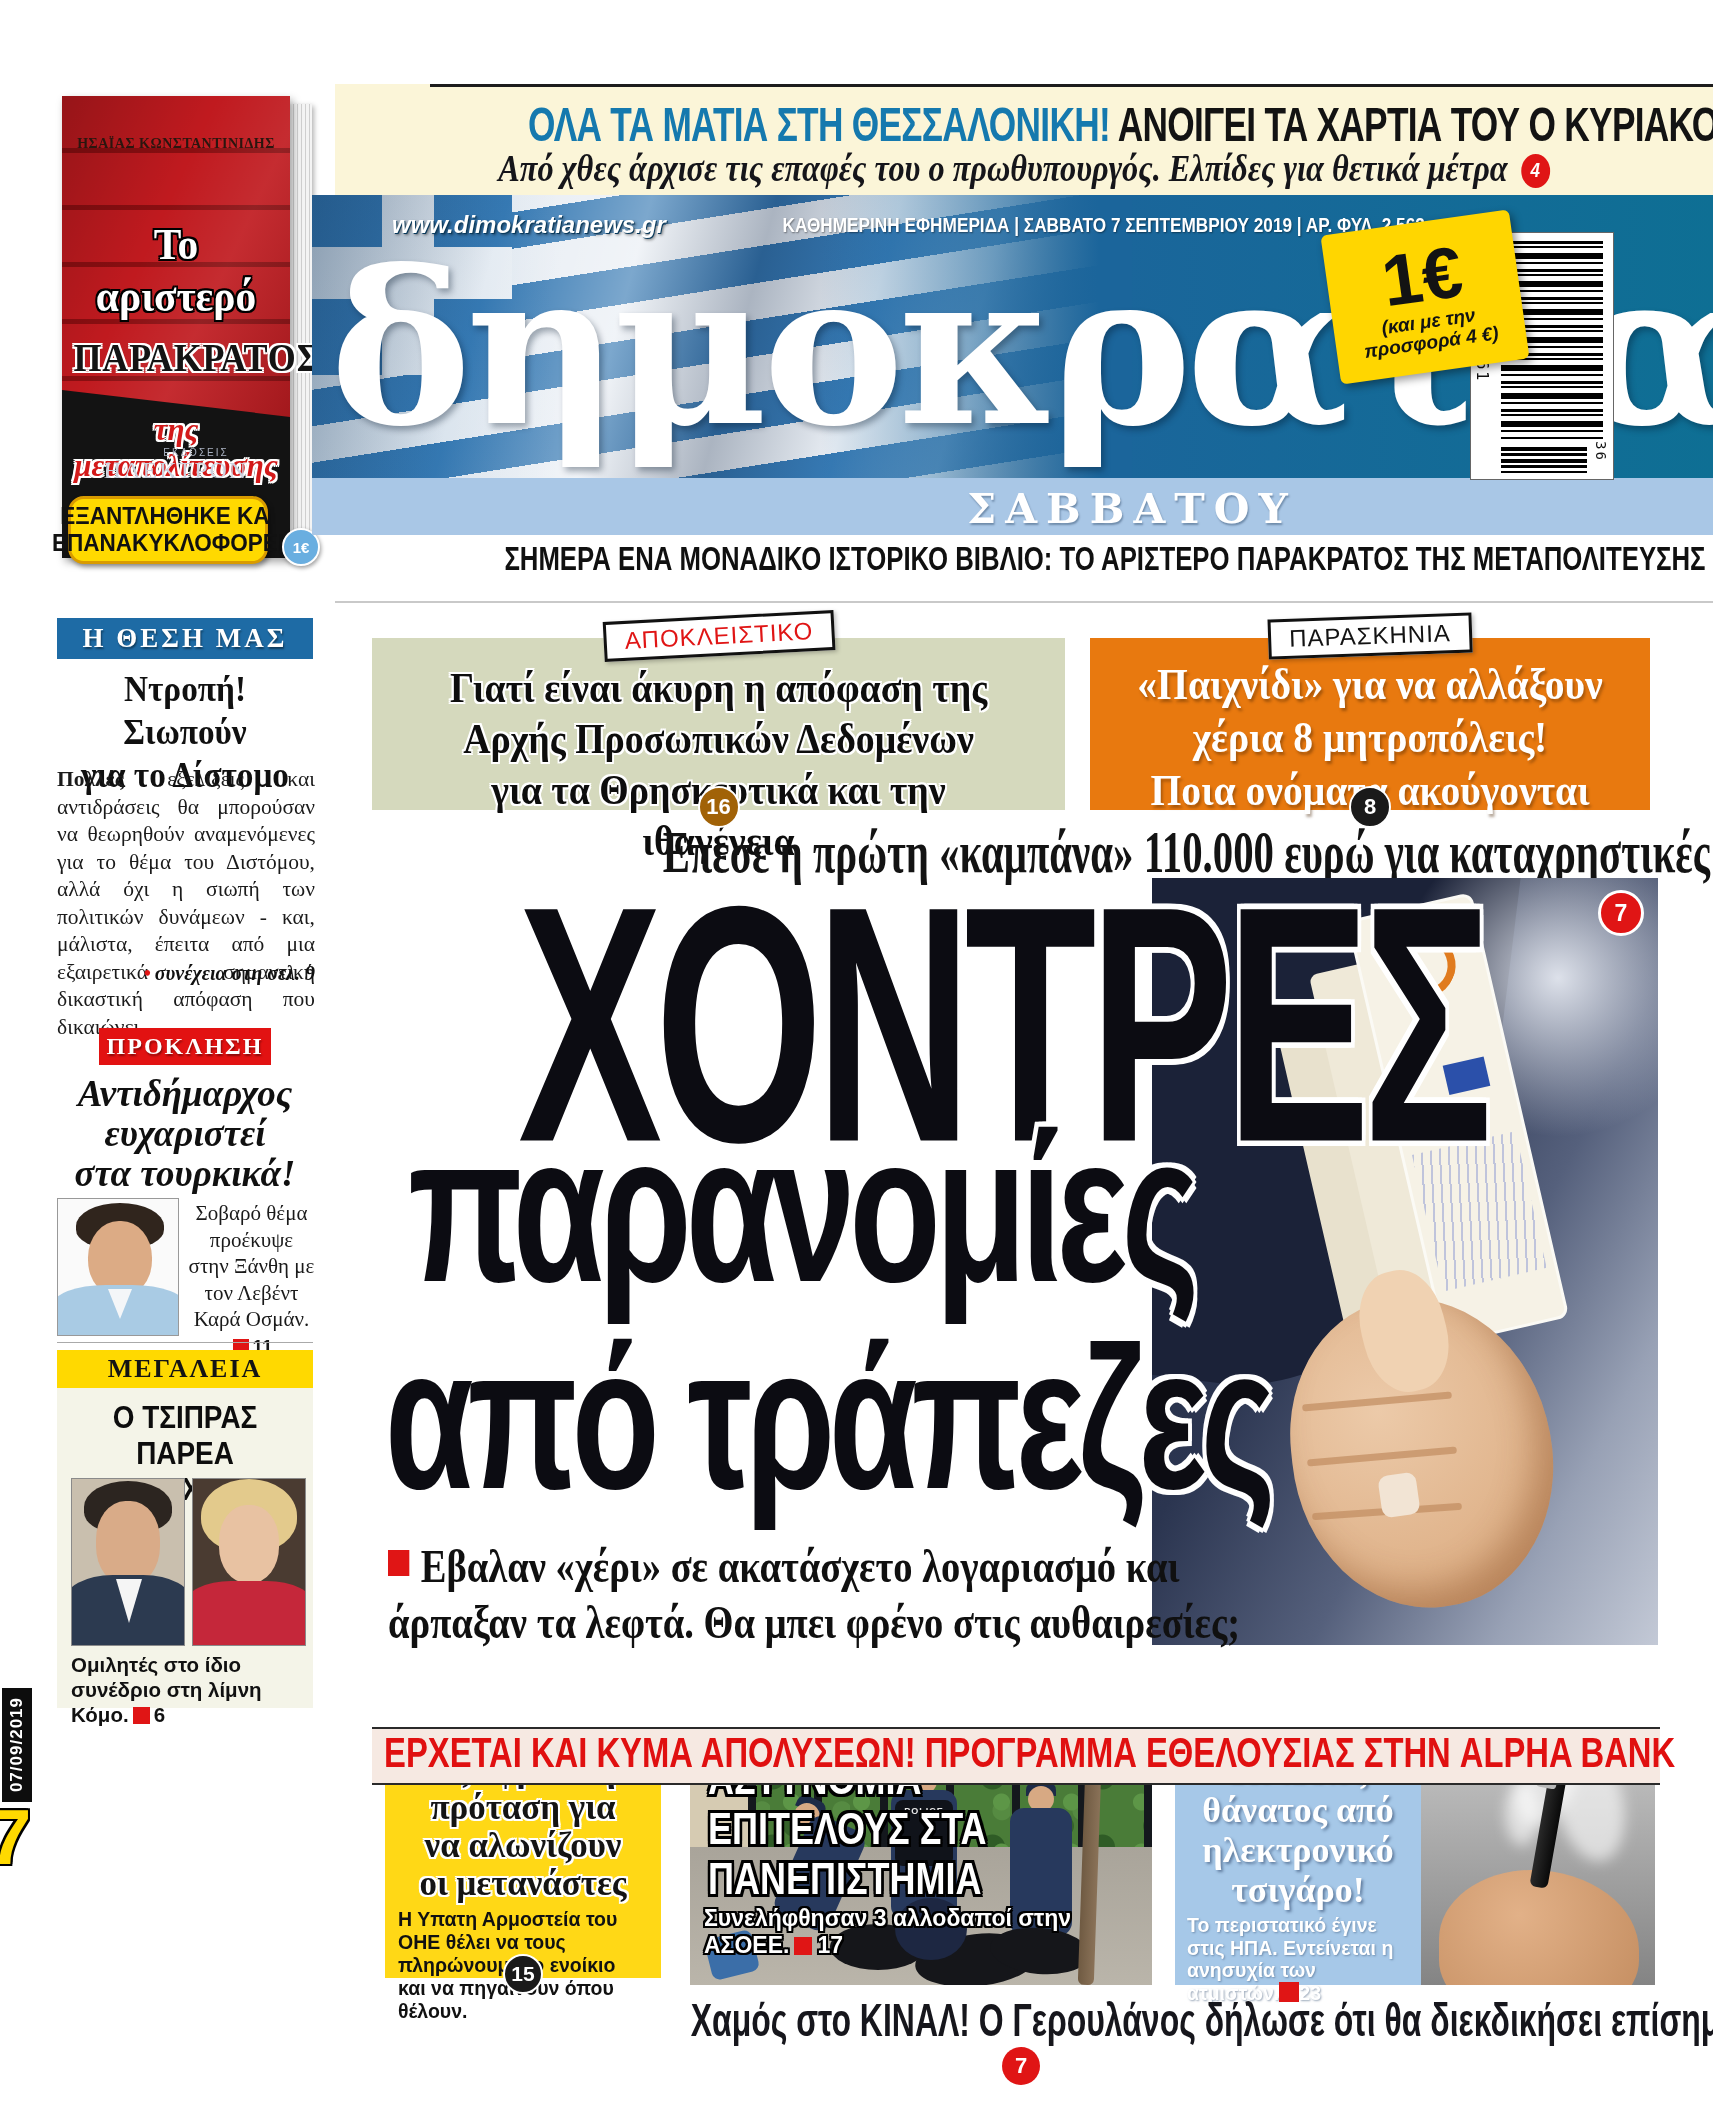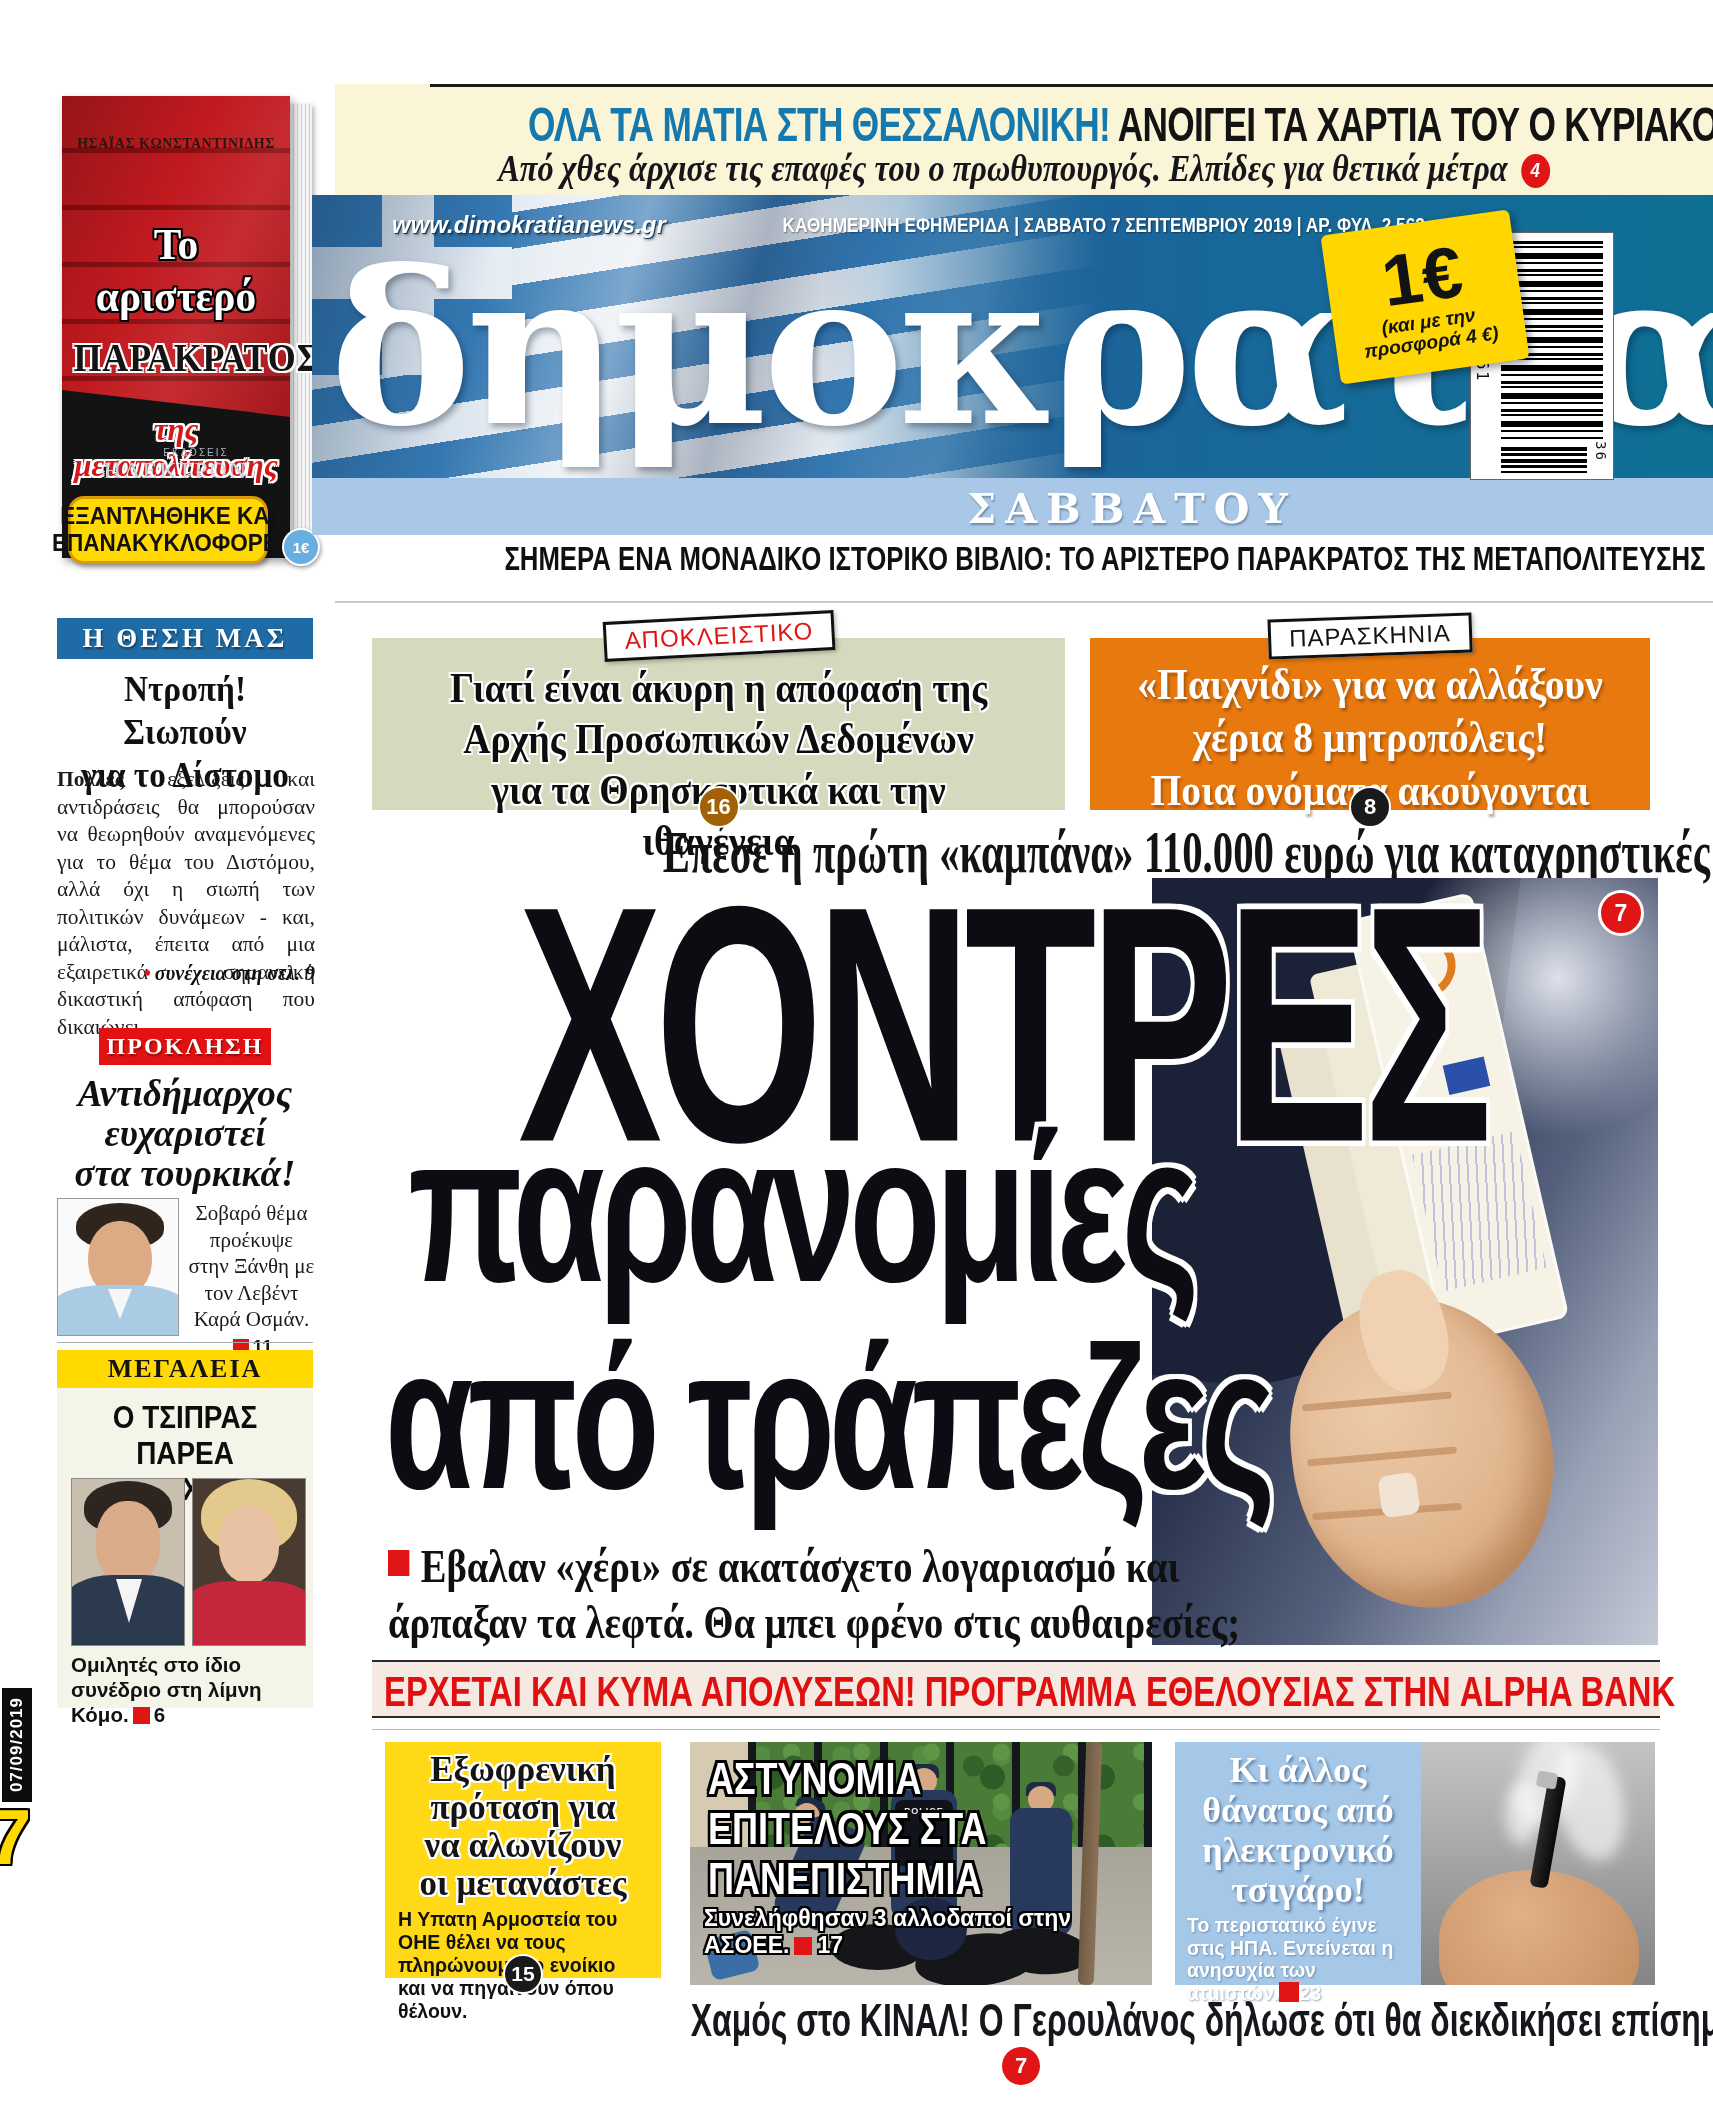--- a/index.html
+++ b/index.html
@@ -204,22 +204,22 @@
       transform:scale(.72,1.12);white-space:nowrap;}
   #hl2{left:408px;top:1104px;}
   #hl2 span{display:inline-block;font-weight:bold;font-size:200px;line-height:1;letter-spacing:-8px;color:#0c0c12;
       transform:scale(.75,1.05);transform-origin:left top;white-space:nowrap;}
   #hl3{left:385px;top:1318px;}
   #hl3 span{display:inline-block;font-weight:bold;font-size:192px;line-height:1;letter-spacing:-8px;color:#0c0c12;
       transform:scale(.75,1.05);transform-origin:left top;white-space:nowrap;}
   #main-bullet{left:388px;top:1538px;width:1290px;transform:scaleX(.82);transform-origin:left top;z-index:7;}
   #main-bullet .sq{width:26px;height:26px;margin-right:14px;vertical-align:6px;}
   #main-bullet span.txt{font-family:"Liberation Serif",serif;font-weight:bold;font-size:47px;line-height:56px;color:#101010;white-space:pre-line;}
-  #red-strip{left:372px;top:1660px;width:1288px;height:58px;background:#f6e9e2;border-top:2px solid #2a2a2a;border-bottom:2px solid #2a2a2a;
-      display:flex;align-items:flex-end;justify-content:center;box-sizing:border-box;z-index:8;padding-left:28px;}
+  #red-strip{left:372px;top:1727px;width:1288px;height:58px;background:#f6e9e2;border-top:2px solid #2a2a2a;border-bottom:2px solid #2a2a2a;
+      display:flex;align-items:flex-start;justify-content:center;box-sizing:border-box;z-index:8;padding-left:28px;}
   #red-strip span{display:inline-block;font-weight:bold;font-size:42px;color:#e01010;transform:scaleX(.78);white-space:nowrap;}
   #row-rule{left:372px;top:1729px;width:1288px;height:1px;background:#bbb;}
 
   
   #migrants-box{left:385px;top:1742px;width:276px;height:236px;background:#ffd816;}
   #migrants-title{position:absolute;left:0;top:8px;width:100%;text-align:center;font-family:"Liberation Serif",serif;
       font-weight:bold;font-size:36px;line-height:38px;color:#141414;transform:scaleX(.97);}
   #migrants-body{position:absolute;left:13px;top:166px;width:250px;font-weight:bold;font-size:19.5px;line-height:23px;color:#111;}
   #migrants-ref{position:absolute;left:50%;bottom:-16px;transform:translateX(-50%);width:36px;height:36px;background:#1a1a1a;font-size:21px;border:2px solid #fff;}
 

